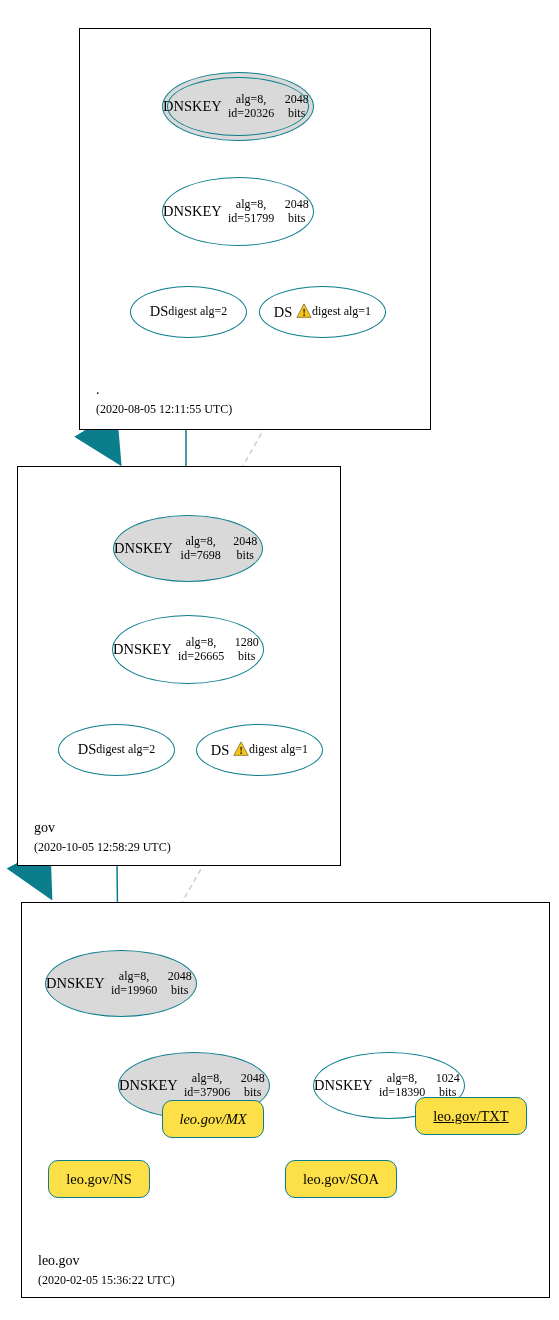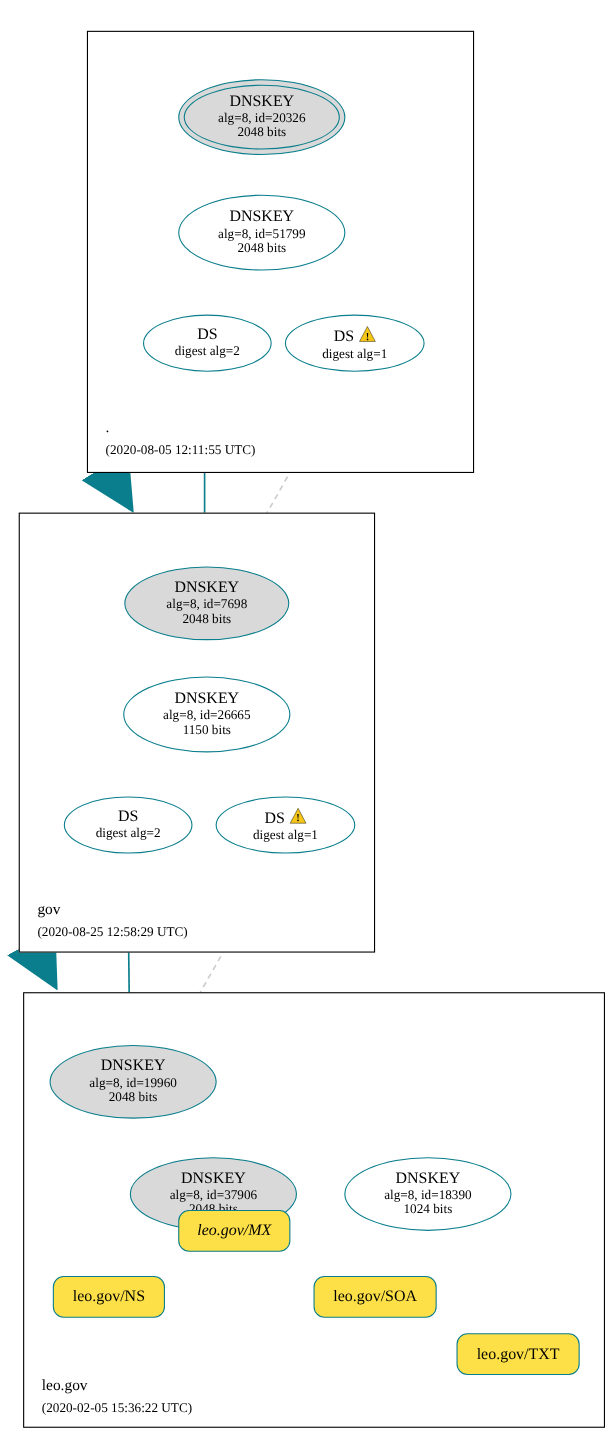--- a/index.html
+++ b/index.html
@@ -23,21 +23,21 @@
   }
   .zone-sublabel {
     position: absolute;
     font-size: 12px;
     color: #000;
   }
   .node {
     position: absolute;
     text-align: center;
     display: flex;
-    flex-direction: column;
+    flex-direction: row;
     align-items: center;
     justify-content: center;
     font-family: Liberation Serif, serif;
   }
   .ellipse {
     border-radius: 50%;
   }
   .double-ellipse::before {
     content: "";
     position: absolute;
@@ -169,32 +169,32 @@
     <svg class="warn-icon" viewBox="0 0 20 20">
         <polygon points="10,1 19,18 1,18" fill="#f5c518" stroke="#000" stroke-width="0.5"></polygon>
         <text x="10" y="16" text-anchor="middle" font-size="12" font-weight="bold" fill="#000">!</text>
       </svg>
   </div>
   <div class="node-sub">digest alg=1</div>
 </div>
 
 <div class="zone-box" style="left:17px; top:466px; width:322px; height:398px;"></div>
 <div class="zone-label" style="left:34px; top:820px;">gov</div>
-<div class="zone-sublabel" style="left:34px; top:840px;">(2020-08-25 12:58:29 UTC)</div>
+<div class="zone-sublabel" style="left:34px; top:840px;">(2020-10-05 12:58:29 UTC)</div>
 
 <div class="node ellipse teal-border gray-fill" style="left:113px; top:515px; width:148px; height:65px;">
   <div class="node-title">DNSKEY</div>
   <div class="node-sub">alg=8, id=7698</div>
   <div class="node-sub">2048 bits</div>
 </div>
 
 <div class="node ellipse teal-border white-fill" style="left:112px; top:615px; width:150px; height:67px;">
   <div class="node-title">DNSKEY</div>
   <div class="node-sub">alg=8, id=26665</div>
-  <div class="node-sub">1150 bits</div>
+  <div class="node-sub">1280 bits</div>
 </div>
 
 <div class="node ellipse teal-border white-fill" style="left:58px; top:724px; width:115px; height:50px;">
   <div class="node-title">DS</div>
   <div class="node-sub">digest alg=2</div>
 </div>
 
 <div class="node ellipse teal-border white-fill" style="left:196px; top:724px; width:125px; height:50px;">
   <div class="node-title">
     <span>DS</span>
@@ -224,13 +224,13 @@
 
 <div class="node ellipse teal-border white-fill" style="left:313px; top:1052px; width:150px; height:65px;">
   <div class="node-title">DNSKEY</div>
   <div class="node-sub">alg=8, id=18390</div>
   <div class="node-sub">1024 bits</div>
 </div>
 
 <div class="rr-box" style="left:48px; top:1160px; width:100px; height:36px;">leo.gov/NS</div>
 <div class="rr-box" style="left:162px; top:1100px; width:100px; height:36px;font-style:italic;">leo.gov/MX</div>
 <div class="rr-box" style="left:285px; top:1160px; width:110px; height:36px;">leo.gov/SOA</div>
-<div class="rr-box" style="left:415px; top:1212px; width:110px; height:36px;">leo.gov/TXT</div>
+<div class="rr-box" style="left:415px; top:1097px; width:110px; height:36px;text-decoration:underline;">leo.gov/TXT</div>
 
 </body></html>

